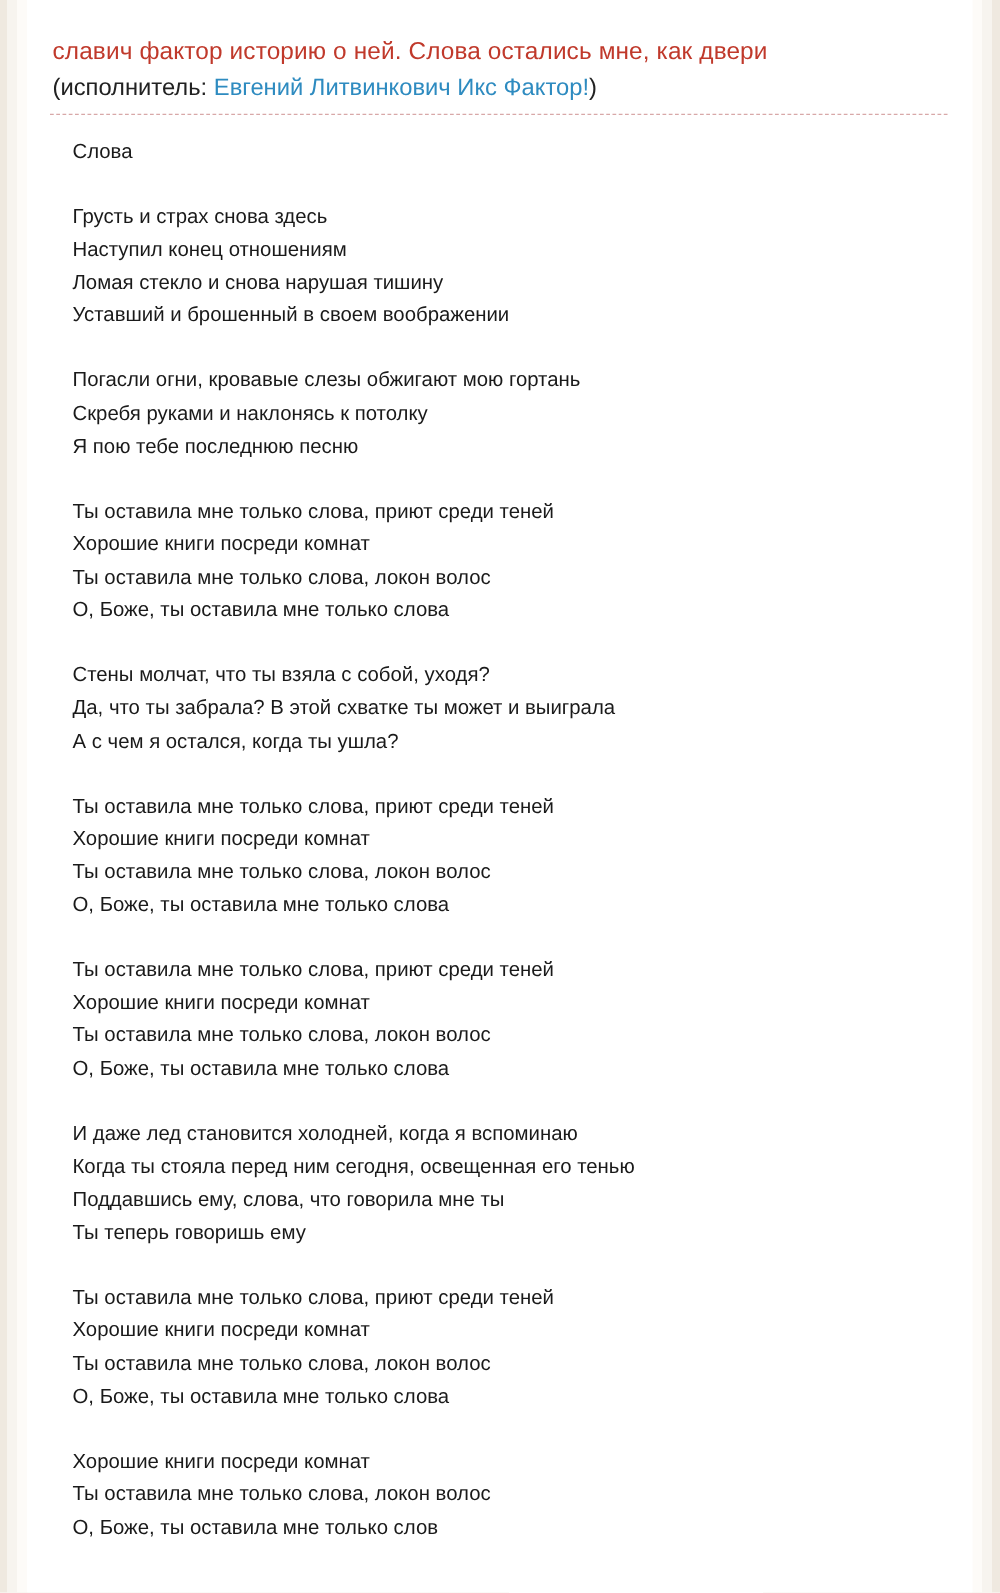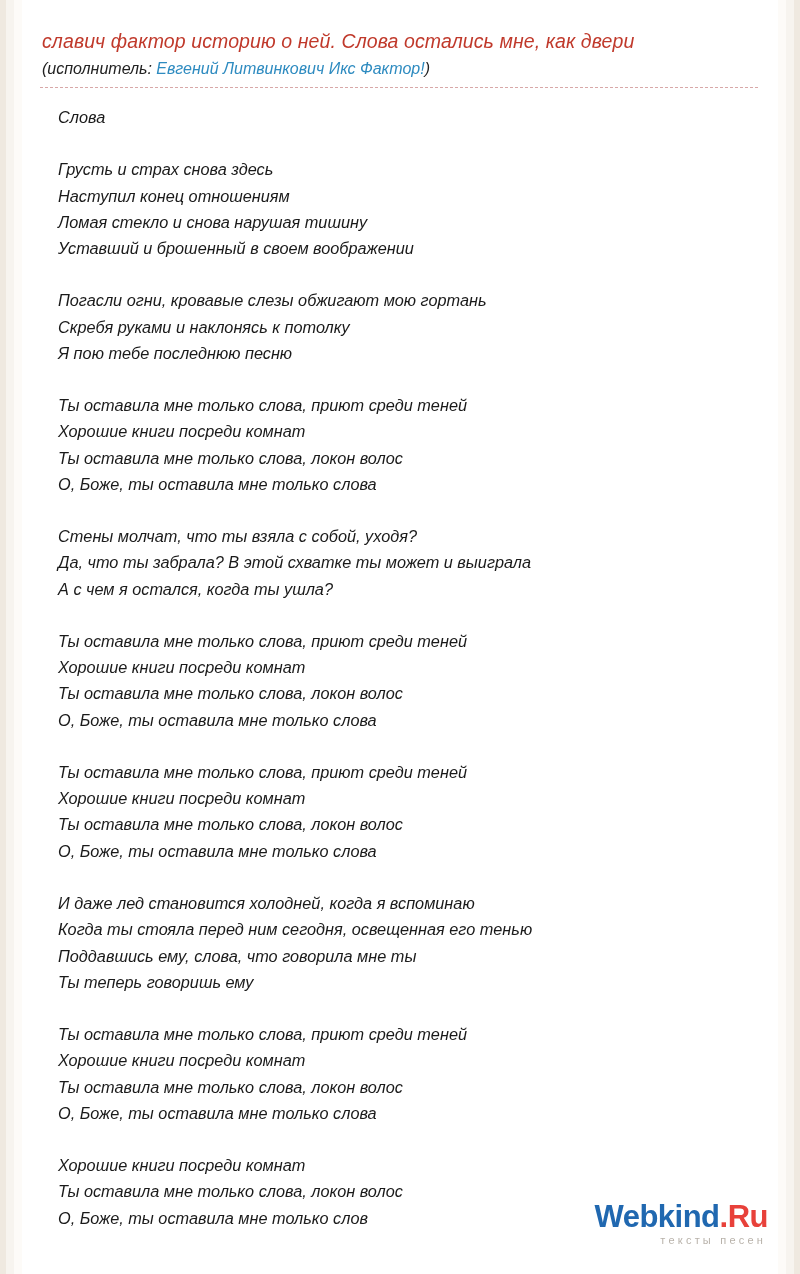--- a/index.html
+++ b/index.html
@@ -29,33 +29,32 @@
   }
   .sheet {
     position: absolute;
     left: 22px;
     top: 0;
     width: 756px;
     height: 1274px;
     background: #ffffff;
     box-sizing: border-box;
     padding: 28px 20px 0 18px;
-    font-style: italic;
   }
   .song-title {
     color: #c0392b;
     font-size: 19.5px;
     line-height: 26px;
     font-weight: normal;
     margin: 0 0 6px 0;
     padding: 0 0 0 2px;
     letter-spacing: 0.1px;
   }
   .performer-line {
-    font-size: 16px;
+    font-size: 19px;
     color: #222222;
     padding: 0 0 9px 2px;
     border-bottom: 1px dashed #d8a8a8;
     margin-bottom: 16px;
   }
   .performer-link {
     color: #2e8bc0;
     text-decoration: none;
     cursor: pointer;
   }
@@ -145,17 +144,13 @@
 Хорошие книги посреди комнат
 Ты оставила мне только слова, локон волос
 О, Боже, ты оставила мне только слова
 
 Хорошие книги посреди комнат
 Ты оставила мне только слова, локон волос
 О, Боже, ты оставила мне только слов</div>
 
   </div>
 
-  <div class="logo">
-    <span class="logo-main">Webkind</span><span class="logo-ru">.Ru</span>
-    <div class="logo-sub">тексты песен</div>
-  </div>
 </div>
 
 </body></html>

